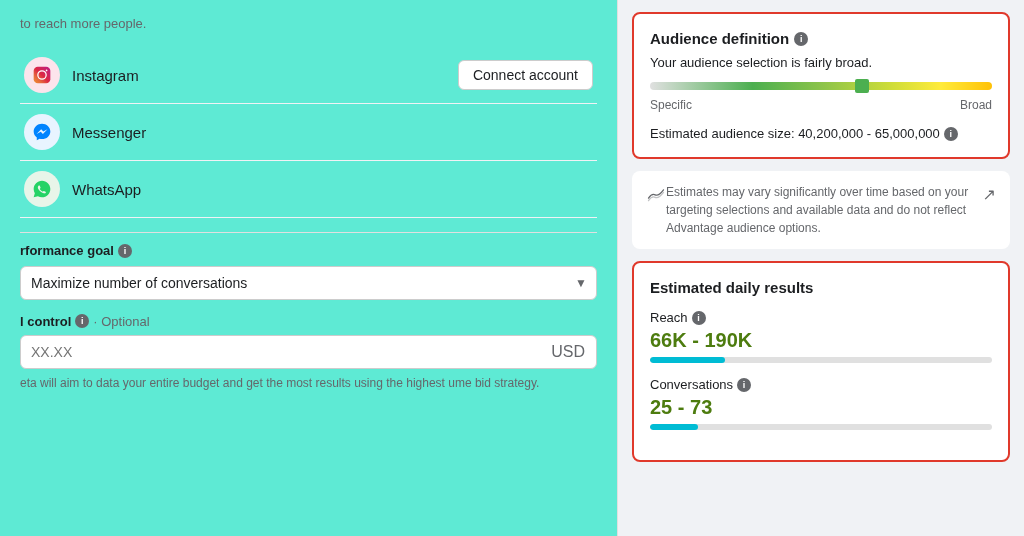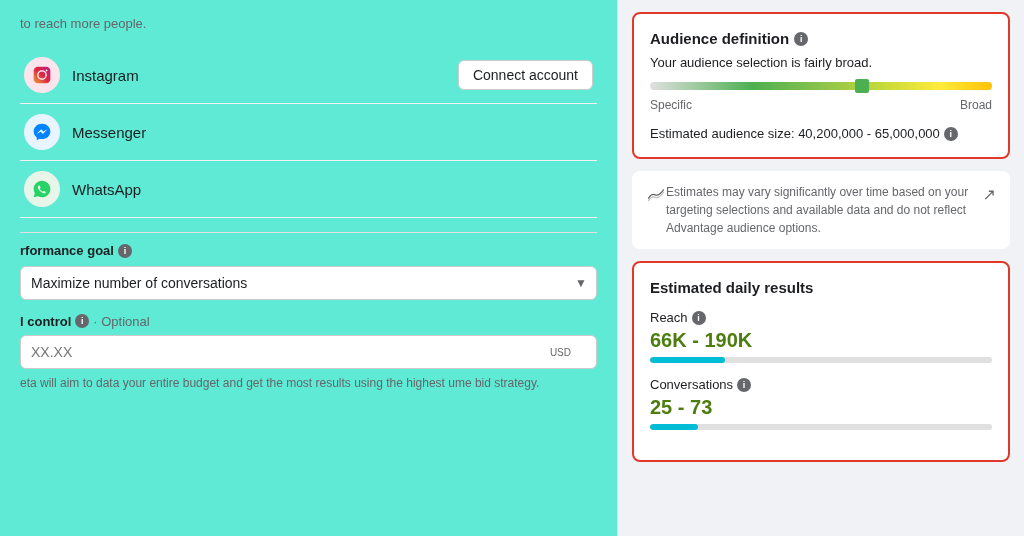--- a/index.html
+++ b/index.html
@@ -145,25 +145,25 @@
       width: 100%;
       padding: 8px 50px 8px 10px;
       border: 1px solid #ccc;
       border-radius: 6px;
       font-size: 14px;
       color: #1c1e21;
       background: #fff;
     }
     .currency-label {
       position: absolute;
-      right: 26px;
+      right: 12px;
       top: 50%;
       transform: translateY(-50%);
       color: #65676b;
-      font-size: 10px;
+      font-size: 16px;
     }
     .bid-note {
       font-size: 12px;
       color: #65676b;
       margin-top: 6px;
       line-height: 1.4;
     }
     
     .right-panel {
       width: 406px;

